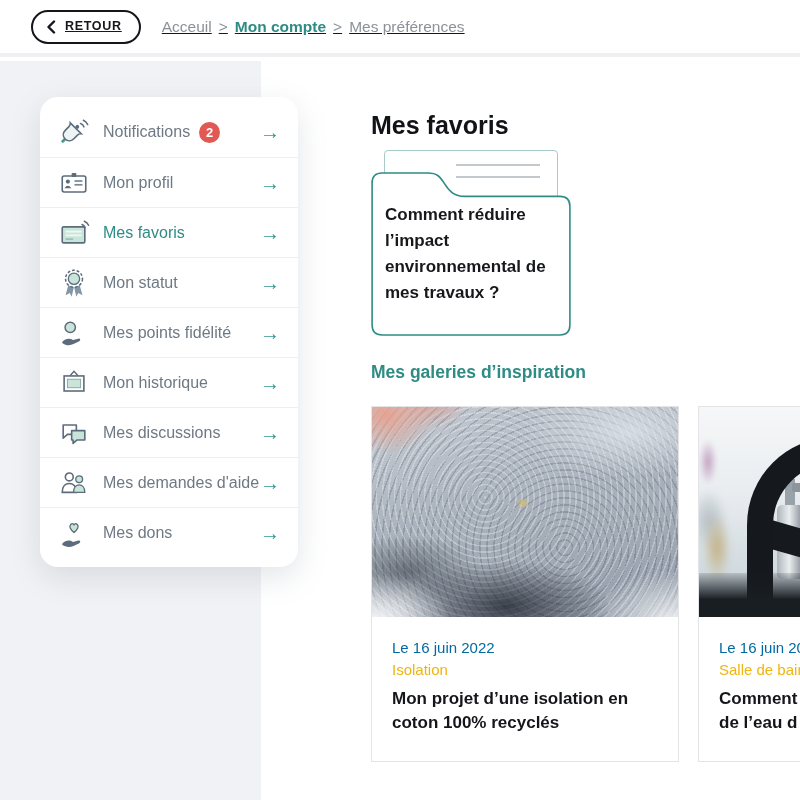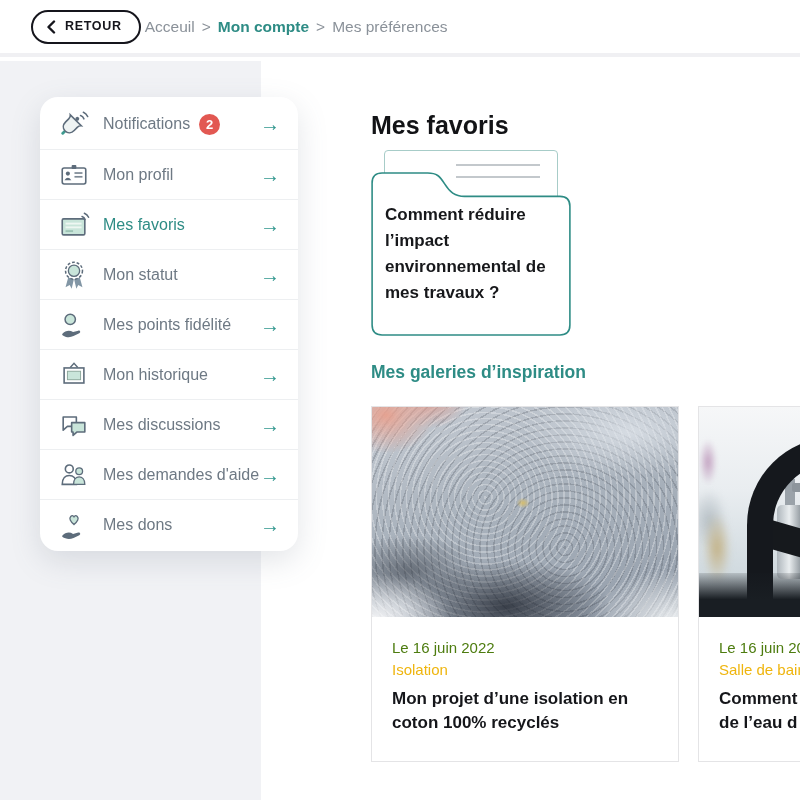--- a/index.html
+++ b/index.html
@@ -6,36 +6,36 @@
   html,body { width: 800px; height: 800px; }
   body {
     position: relative; overflow: hidden; background: #ffffff;
     font-family: "Liberation Sans", "DejaVu Sans", sans-serif;
     color: #17181b;
   }
   
   .topbar {
     position: absolute; top: 0; left: 0; right: 0; height: 57px;
     background: #fff; border-bottom: 4px solid #f0f0f3;
-    display: flex; align-items: center; gap: 4px; padding-left: 31px; z-index: 30;
+    display: flex; align-items: center; gap: 21px; padding-left: 31px; z-index: 30; text-decoration: underline;
   }
   .back-btn {
     display: inline-flex; align-items: center; gap: 9px;
     padding: 8px 17px 8px 13px; background: #fff;
     border: 2px solid #15151c; border-radius: 999px;
     font: 700 12.5px/1 "Liberation Sans", sans-serif; letter-spacing: .7px;
     color: #15151c; cursor: pointer;
   }
   .crumbs { display: flex; gap: 7px; font-size: 15.5px; color: #8a9199; }
   .crumb.active { color: #2e8c85; font-weight: 700; }
   
   .left-panel { position: absolute; top: 61px; left: 0; width: 261px; bottom: 0; background: #f1f2f5; }
   .side-card {
     position: absolute; left: 40px; top: 97px; width: 258px;
-    background: #fff; border-radius: 18px; padding: 2px 0;
+    background: #fff; border-radius: 18px; padding: 10px 0;
     box-shadow: 0 10px 30px rgba(100,110,125,.18); z-index: 10;
   }
   .srow { display: flex; align-items: center; height: 50px; padding: 0 18px; cursor: pointer; }
   .srow + .srow { border-top: 1px solid #edeff1; }
   .sicon { flex: 0 0 32px; margin-right: 13px; }
   .slabel { font-size: 16px; color: #6e7984; white-space: nowrap; }
   .srow.active .slabel { color: #2e8c85; }
   .badge {
     margin-left: 9px; min-width: 21px; height: 21px; padding: 0 4px;
     border-radius: 999px; background: #e25852; color: #fff;
@@ -64,21 +64,21 @@
     position: absolute; left: 14px; width: 174px;
     font-size: 17px; font-weight: 700; line-height: 26px; white-space: pre-line;
   }
   .ftext.light { color: #f3f8f7; top: 74px; }
   .ftext.dark  { color: #17181b; top: 52px; }
   
   .grow { display: flex; gap: 19px; margin-top: 23px; }
   .gcard { flex: 0 0 308px; width: 308px; background: #fff; border: 1px solid #e4e4e6; cursor: pointer; }
   .gimg { position: relative; width: 100%; height: 210px; overflow: hidden; }
   .gbody { padding: 22px 20px 26px; }
-  .gdate { font-size: 15px; color: #4d7c0f; }
+  .gdate { font-size: 15px; color: #0369a1; }
   .gcat  { margin-top: 5px; font-size: 15px; font-weight: 400; color: #efb50e; }
   .gtitle{ margin-top: 9px; font-size: 17px; font-weight: 700; line-height: 24px; color: #15161a; white-space: pre-line; }
   
   .g1 {
     background:
       radial-gradient(70px 55px at 14px 8px, rgba(231,160,142,.95), rgba(231,160,142,0) 70%),
       radial-gradient(55px 42px at 58px -8px, rgba(222,150,135,.8), rgba(222,150,135,0) 70%),
       radial-gradient(9px 7px at 151px 96px, rgba(216,190,106,.95), rgba(216,190,106,0) 75%),
       radial-gradient(130px 80px at 1% 102%, rgba(251,251,252,.95), rgba(251,251,252,0) 60%),
       radial-gradient(150px 90px at 100% 103%, rgba(245,247,248,.95), rgba(245,247,248,0) 60%),

